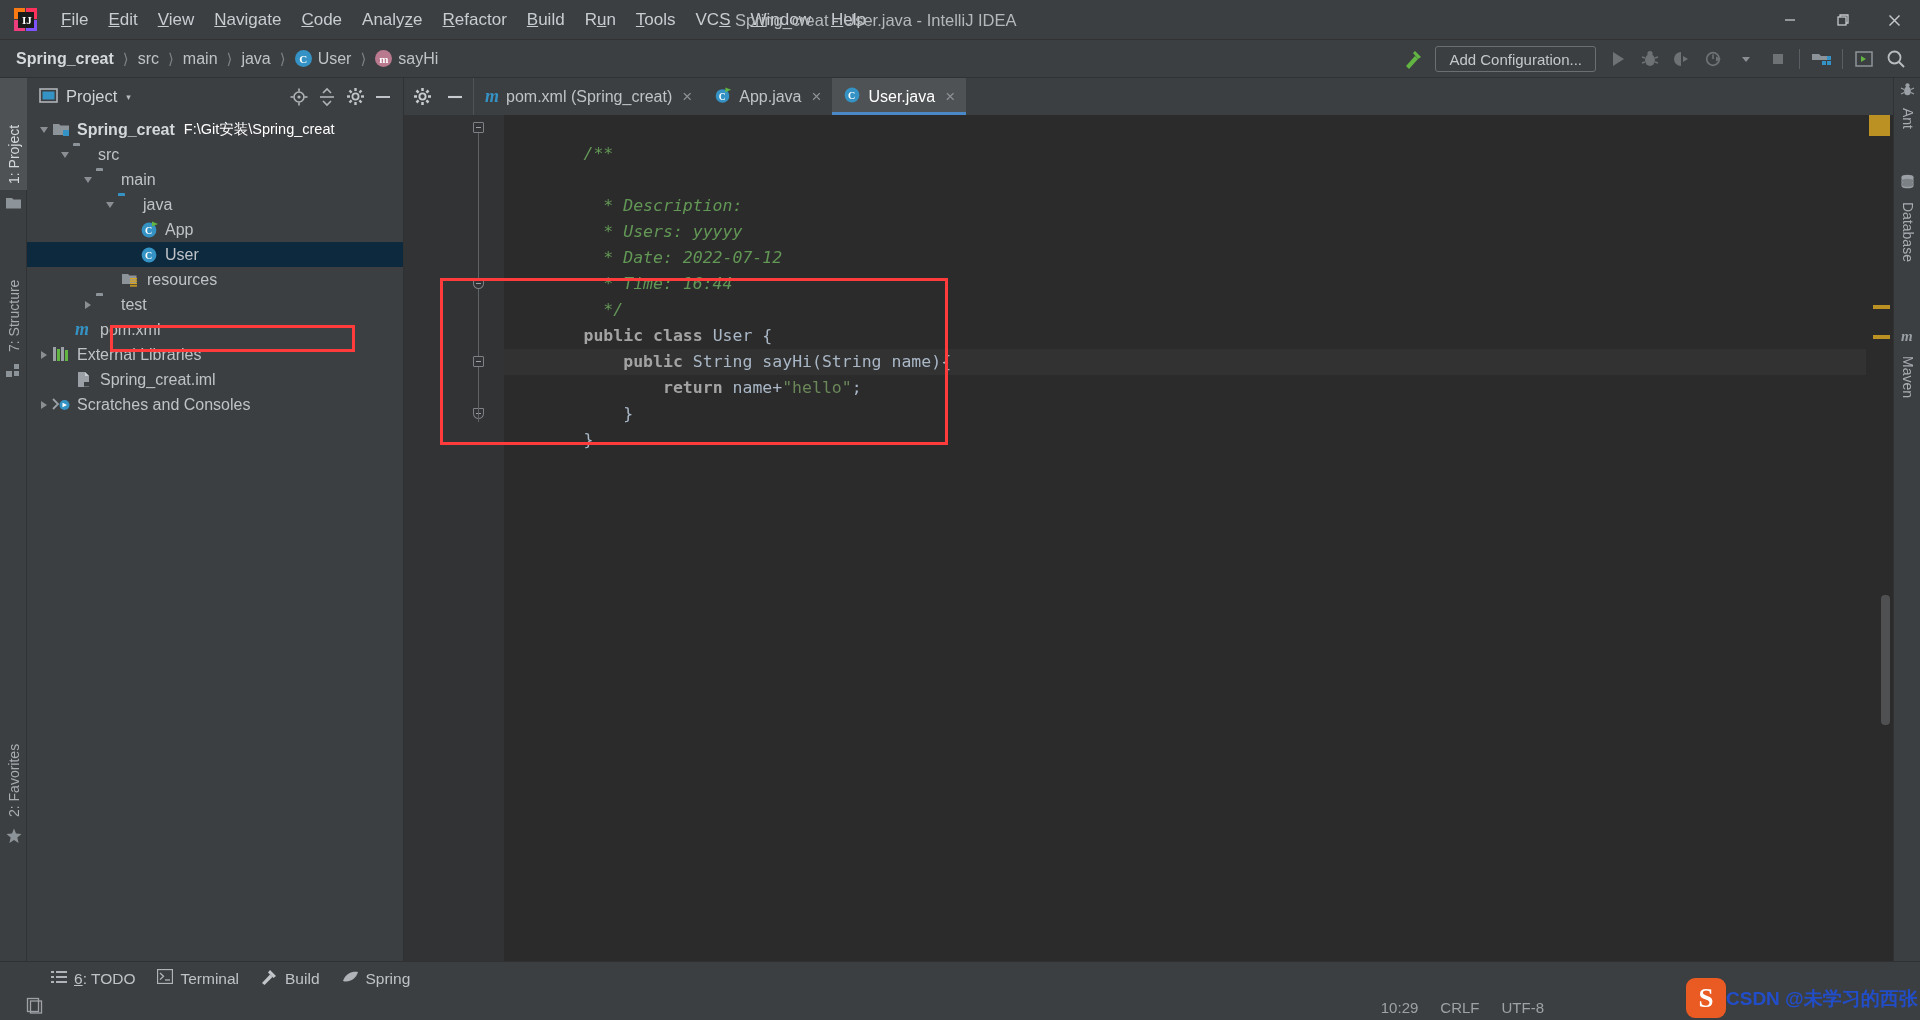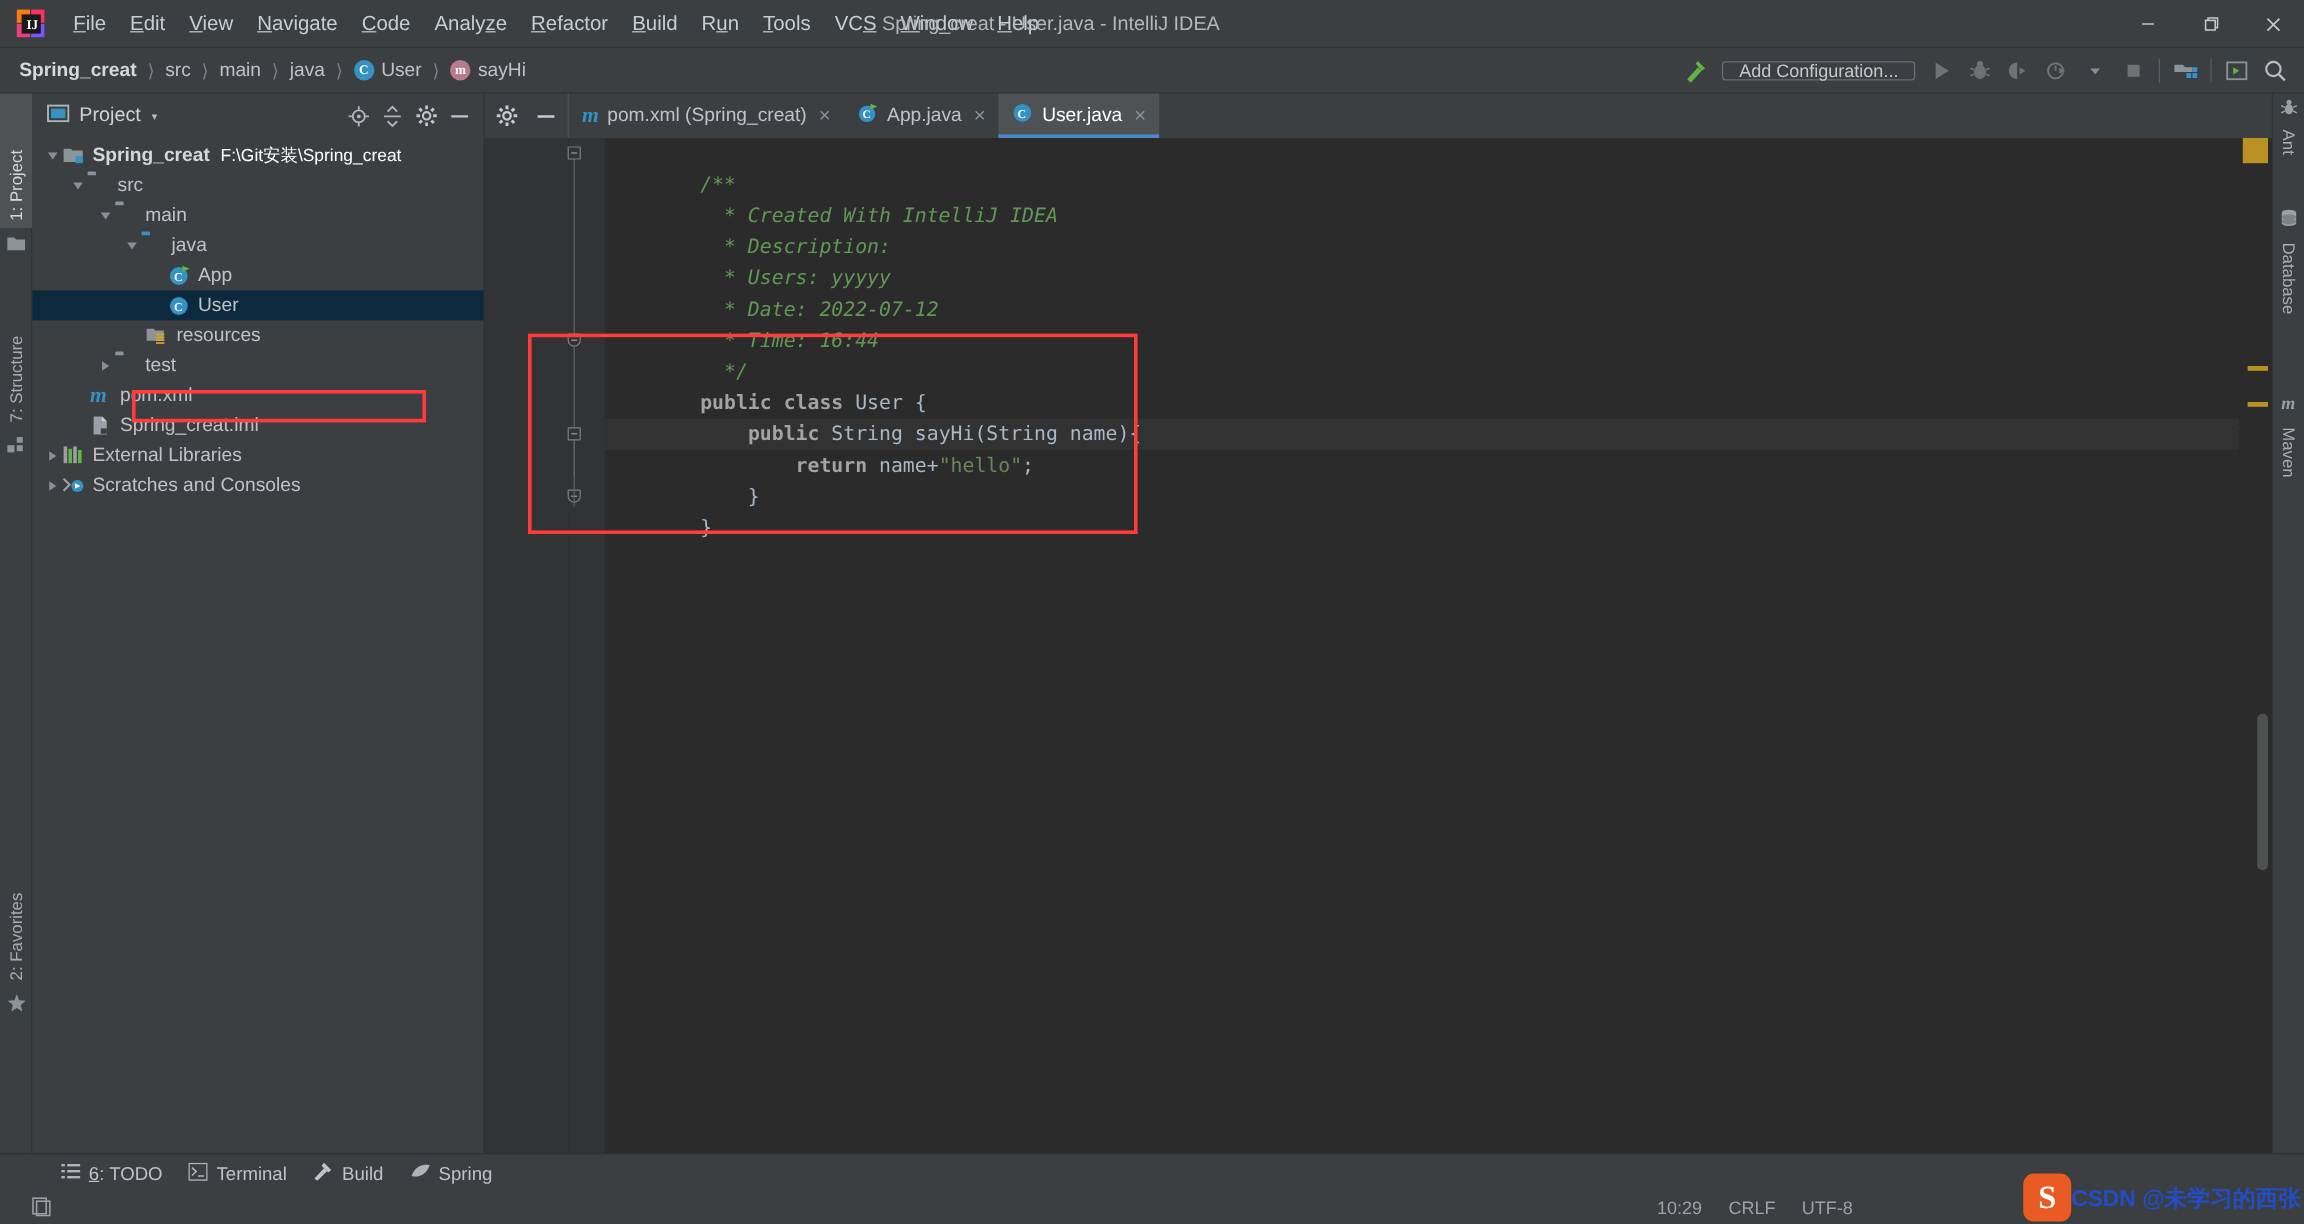--- a/index.html
+++ b/index.html
@@ -45,21 +45,21 @@
   .crumb.bold{ font-weight:bold; color:#d6d9dc; }
   .crumb-sep{ color:#7d8186; margin:0 7px; font-size:15px; }
   .crumb-icon{
     width:17px;height:17px;border-radius:50%;margin-right:6px;
     display:inline-flex;align-items:center;justify-content:center;
     font-size:11px;color:#fff;font-weight:bold; font-family:"Liberation Serif", serif;
   }
   .toolbar-right{ position:absolute; right:8px; top:0; height:38px; display:flex; align-items:center; }
   .tb-icon{ width:32px;height:32px;display:flex;align-items:center;justify-content:center; }
   .addconf{
-    height:16px; border:1px solid #6b6f73; border-radius:3px;
+    height:26px; border:1px solid #6b6f73; border-radius:3px;
     padding:0 13px; display:flex; align-items:center; font-size:15px;
     color:#c5c8cb; margin:0 6px; white-space:nowrap;
   }
   .tb-div{ width:1px; height:20px; background:#5a5e62; margin:0 5px; }
 
   
   .leftstrip{
     position:absolute; left:0; top:78px; width:27px; height:883px;
     background:#3c3f41; border-right:1px solid #2f3133;
   }
@@ -538,44 +538,44 @@
           </span>
         <span class="ticon"><span class="folder"></span></span>
         <span class="tlabel">test</span>
       </div>
 
       <div class="trow" style="padding-left:48px;">
         <span class="ticon m-icon">m</span>
         <span class="tlabel">pom.xml</span>
       </div>
 
-      <div class="trow" style="padding-left:48px;">
-        <span class="ticon">
-          <svg width="18" height="17" viewBox="0 0 18 17">
-              <path d="M3 1 h7 l4 4 v11 h-11 Z" fill="#9aa0a6"></path>
-              <path d="M10 1 v4 h4 Z" fill="#c8ced3"></path>
-              <rect x="9" y="11" width="5" height="4.5" fill="#3c3f41"></rect>
-            </svg>
-        </span>
-        <span class="tlabel">Spring_creat.iml</span>
-      </div>
-
       <div class="trow" style="padding-left:8px;">
         <span class="tw">
             <span class="arrow-r"></span>
           </span>
         <span class="ticon">
           <svg width="19" height="16" viewBox="0 0 19 16">
             <rect x="1" y="1" width="3" height="14" fill="#9aa0a6"></rect>
             <rect x="5" y="3" width="3" height="12" fill="#62b543"></rect>
             <rect x="9" y="1" width="3" height="14" fill="#9aa0a6"></rect>
             <rect x="13" y="4" width="3" height="11" fill="#62b543"></rect>
           </svg>
         </span>
         <span class="tlabel">External Libraries</span>
+      </div>
+
+      <div class="trow" style="padding-left:48px;">
+        <span class="ticon">
+          <svg width="18" height="17" viewBox="0 0 18 17">
+              <path d="M3 1 h7 l4 4 v11 h-11 Z" fill="#9aa0a6"></path>
+              <path d="M10 1 v4 h4 Z" fill="#c8ced3"></path>
+              <rect x="9" y="11" width="5" height="4.5" fill="#3c3f41"></rect>
+            </svg>
+        </span>
+        <span class="tlabel">Spring_creat.iml</span>
       </div>
 
       <div class="trow" style="padding-left:8px;">
         <span class="tw">
             <span class="arrow-r"></span>
           </span>
         <span class="ticon">
           <svg width="19" height="17" viewBox="0 0 19 17">
               <path d="M1 3 L6 8 L1 13" fill="none" stroke="#9aa0a6" stroke-width="1.8"></path>
               <circle cx="12.5" cy="9" r="5" fill="#3592c4"></circle>
@@ -668,23 +668,20 @@
     <div class="lnum" style="top:208px;">9</div>
     <div class="lnum" style="top:234px; color:#a4a3a3;">10</div>
     <div class="lnum" style="top:260px;">11</div>
     <div class="lnum" style="top:286px;">12</div>
     <div class="lnum" style="top:312px;">13</div>
 
     <div class="codearea">
       <div class="cline" style="top:0px;">
         <span class="cmt">/**</span>
       </div>
-      <div class="cline" style="top:26px;">
-        <span class="cmt">  * Created With IntelliJ IDEA</span>
-      </div>
       <div class="cline" style="top:52px;">
         <span class="cmt">  * Description:</span>
       </div>
       <div class="cline" style="top:78px;">
         <span class="cmt">  * Users: yyyyy</span>
       </div>
       <div class="cline" style="top:104px;">
         <span class="cmt">  * Date: 2022-07-12</span>
       </div>
       <div class="cline" style="top:130px;">

